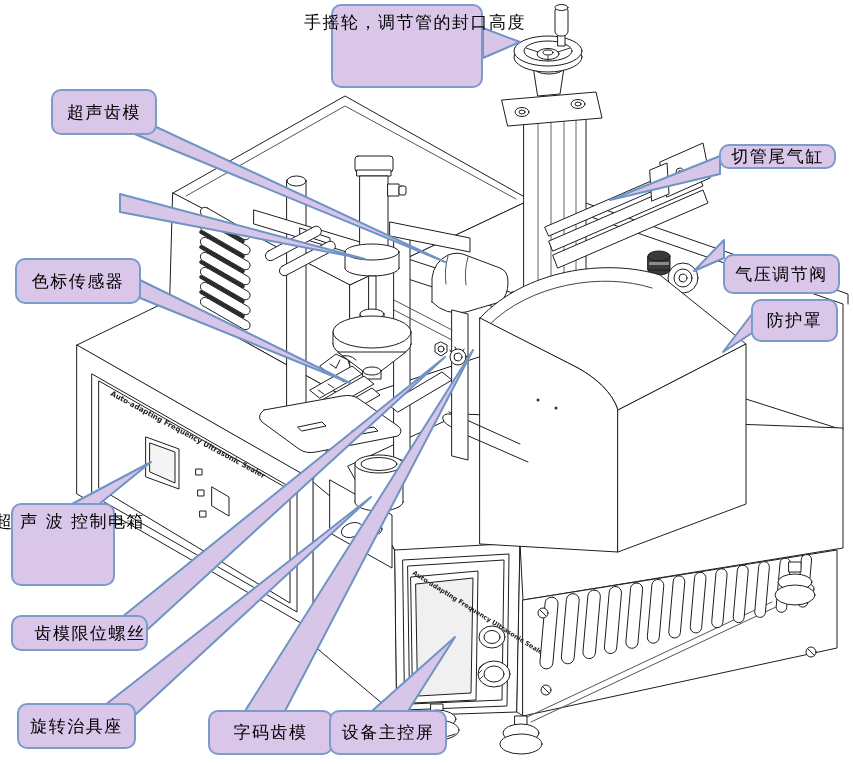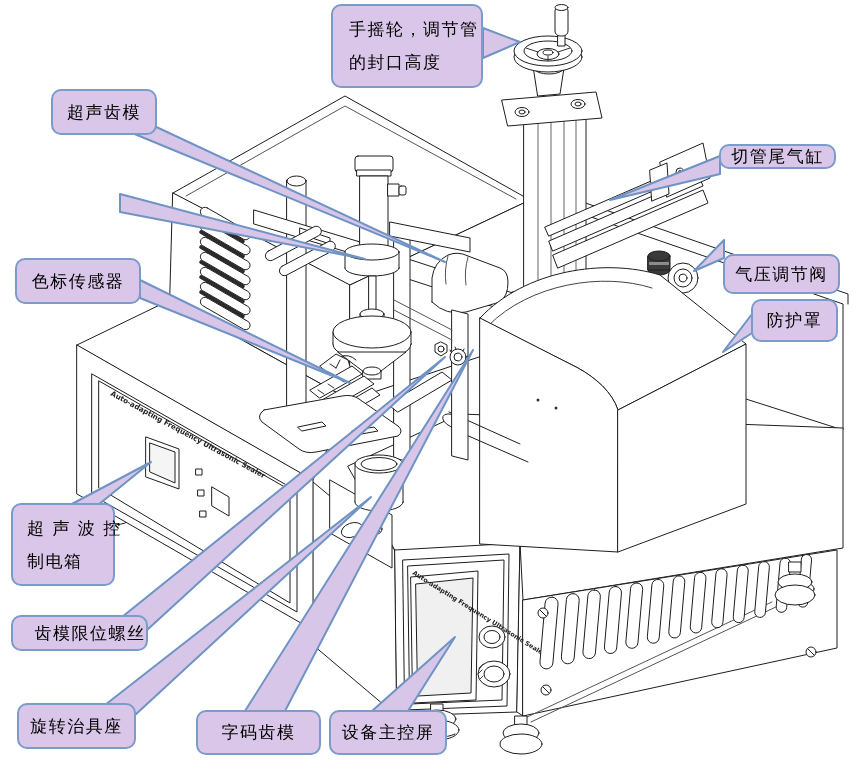--- a/index.html
+++ b/index.html
@@ -2,21 +2,21 @@
 <html><head>
 <meta charset="utf-8">
 <style>
   html,body{margin:0;padding:0;background:#fff;}
   #stage{position:relative;width:853px;height:764px;background:#fff;overflow:hidden;
          font-family:"DejaVu Sans","Liberation Sans",sans-serif;}
   #machine-svg{position:absolute;left:0;top:0;}
   .callout{position:absolute;box-sizing:border-box;background:#D9C6E8;border:2.5px solid #7B9BCB;
            border-radius:10px;display:flex;align-items:center;justify-content:center;
            font-size:17px;letter-spacing:1.5px;color:#000;white-space:nowrap;z-index:5;}
-  .callout.multiline{flex-direction:column;align-items:flex-start;justify-content:center;
+  .callout.multiline{flex-direction:row;align-items:flex-start;justify-content:center;
            padding-left:16px;line-height:33px;}
   svg path,svg rect,svg ellipse,svg circle,svg polygon,svg line{vector-effect:non-scaling-stroke;}
 </style>
 </head>
 <body>
 
 <div id="stage">
 
 <svg id="machine-svg" width="853" height="764" viewBox="0 0 853 764" fill="none" stroke="#1e1e1e" stroke-width="1" stroke-linejoin="round" stroke-linecap="round">
 
@@ -333,21 +333,21 @@
   </div>
 
   <div class="callout" style="left:11px;top:615px;width:137px;height:36px;padding-left:21px;">
     <span>齿模限位螺丝</span>
   </div>
 
   <div class="callout" style="left:17px;top:703px;width:119px;height:46px;">
     <span>旋转治具座</span>
   </div>
 
-  <div class="callout" style="left:196px;top:710px;width:125px;height:45px;">
+  <div class="callout" style="left:208px;top:710px;width:125px;height:45px;">
     <span>字码齿模</span>
   </div>
 
   <div class="callout" style="left:329px;top:710px;width:118px;height:45px;">
     <span>设备主控屏</span>
   </div>
 
   <div class="callout" style="left:719px;top:144px;width:117px;height:25px;">
     <span>切管尾气缸</span>
   </div>

